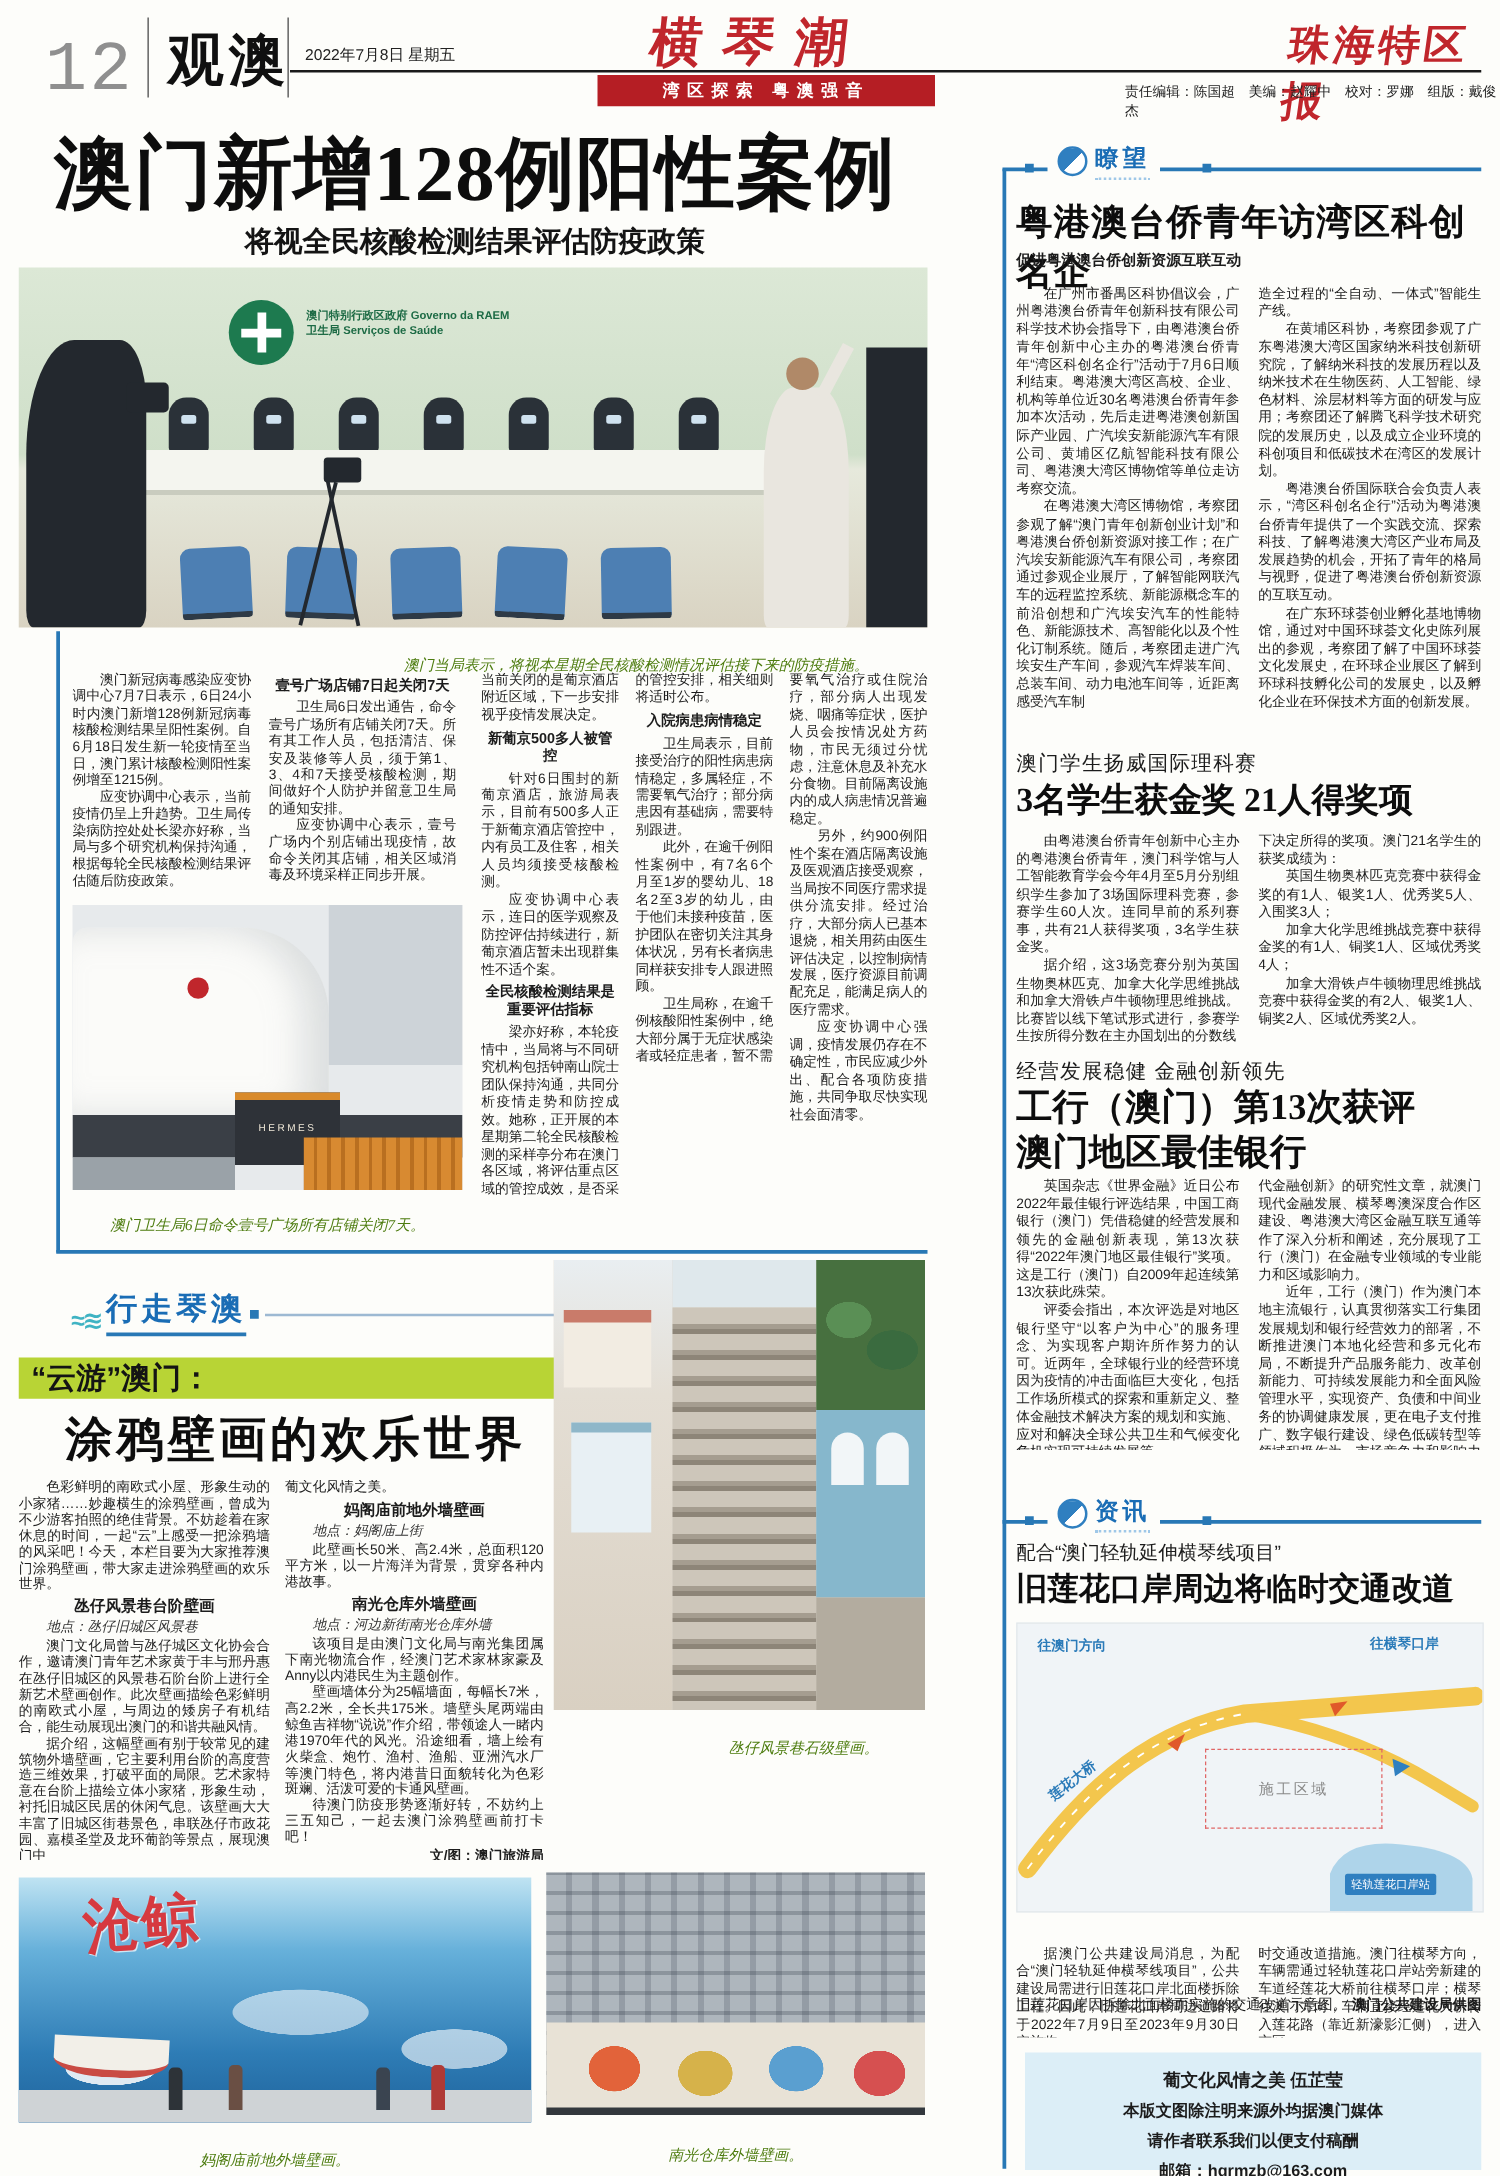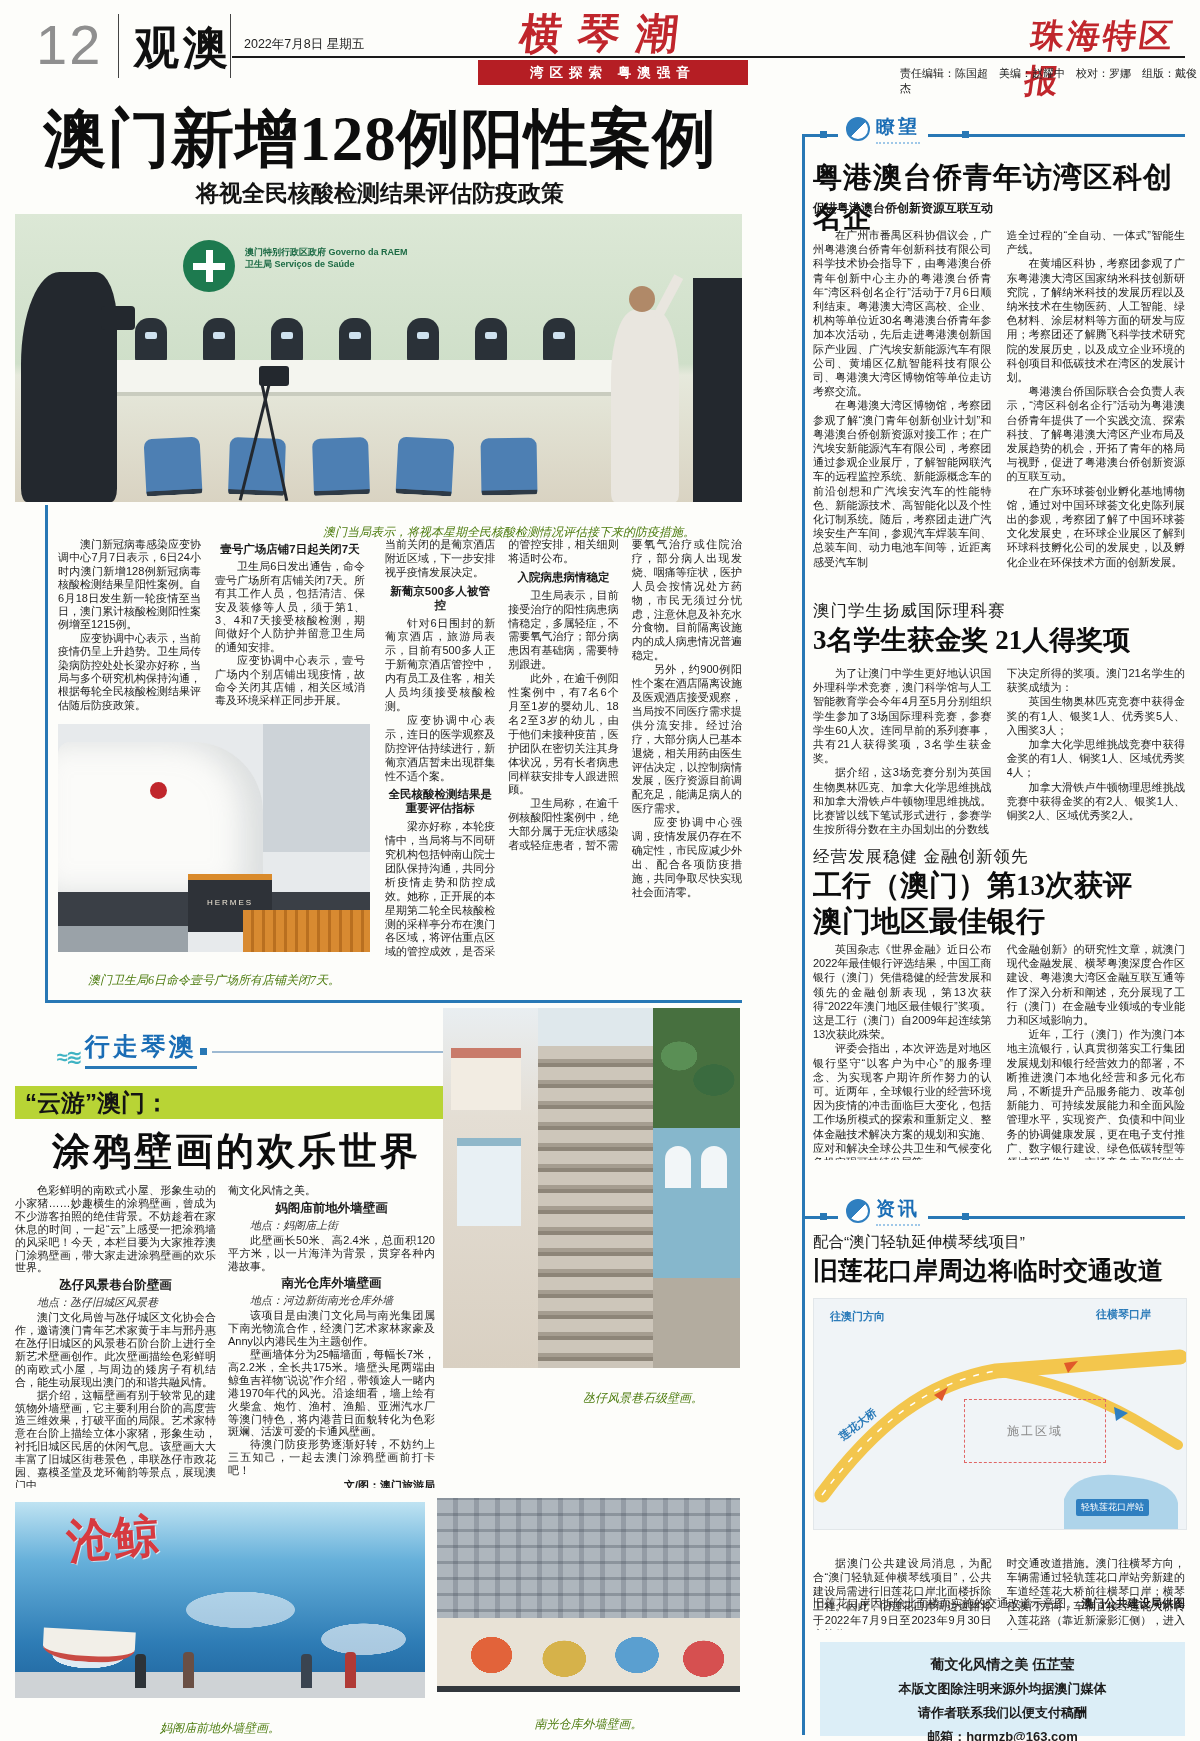--- a/index.html
+++ b/index.html
@@ -83,21 +83,21 @@
   
   .footerbox{background:#dceef7;text-align:center;padding-top:10px;}
   .footerbox .f1{font-size:14px;font-weight:800;margin:4px 0;}
   .footerbox .fl{font-size:13px;font-weight:600;margin:6px 0;}
 </style>
 </head>
 <body>
 
 <div id="page">
 
-  <div class="abs pageno" style="left:36px;top:12px;">12</div>
+  <div class="abs pageno" style="left:36px;top:24px;font-family:Liberation Mono, monospace;">12</div>
   <div class="abs vline" style="left:118px;top:14px;height:64px;"></div>
   <div class="abs secname" style="left:134px;top:18px;">观澳</div>
   <div class="abs vline" style="left:230px;top:14px;height:64px;"></div>
   <div class="abs dateline" style="left:244px;top:36px;">2022年7月8日  星期五</div>
   <div class="abs hdr-rule" style="left:232px;top:56px;width:953px;"></div>
   <div class="abs masthead serif" style="left:520px;top:6px;">横琴潮</div>
   <div class="abs banner" style="left:478px;top:60px;width:270px;">湾区探索  粤澳强音</div>
   <div class="abs papername serif" style="left:1028px;top:14px;">珠海特区报</div>
   <div class="abs credits" style="left:900px;top:66px;">责任编辑：陈国超　美编：赵耀中　校对：罗娜　组版：戴俊杰</div>
 
@@ -209,21 +209,21 @@
       <p class="p">在黄埔区科协，考察团参观了广东粤港澳大湾区国家纳米科技创新研究院，了解纳米科技的发展历程以及纳米技术在生物医药、人工智能、绿色材料、涂层材料等方面的研发与应用；考察团还了解腾飞科学技术研究院的发展历史，以及成立企业环境的科创项目和低碳技术在湾区的发展计划。</p>
       <p class="p">粤港澳台侨国际联合会负责人表示，“湾区科创名企行”活动为粤港澳台侨青年提供了一个实践交流、探索科技、了解粤港澳大湾区产业布局及发展趋势的机会，开拓了青年的格局与视野，促进了粤港澳台侨创新资源的互联互动。</p>
       <p class="p">在广东环球荟创业孵化基地博物馆，通过对中国环球荟文化史陈列展出的参观，考察团了解了中国环球荟文化发展史，在环球企业展区了解到环球科技孵化公司的发展史，以及孵化企业在环保技术方面的创新发展。</p>
     </div>
   </div>
 
   <div class="abs kicker" style="left:813px;top:600px;">澳门学生扬威国际理科赛</div>
   <div class="abs lw-h2 serif" style="left:813px;top:622px;">3名学生获金奖  21人得奖项</div>
   <div class="abs twocol" style="left:813px;top:666px;width:372px;height:174px;">
     <div class="sc">
-      <p class="p">为了让澳门中学生更好地认识国外理科学术竞赛，澳门科学馆与人工智能教育学会今年4月至5月分别组织学生参加了3场国际理科竞赛，参赛学生60人次。连同早前的系列赛事，共有21人获得奖项，3名学生获金奖。</p>
+      <p class="p">由粤港澳台侨青年创新中心主办的粤港澳台侨青年，澳门科学馆与人工智能教育学会今年4月至5月分别组织学生参加了3场国际理科竞赛，参赛学生60人次。连同早前的系列赛事，共有21人获得奖项，3名学生获金奖。</p>
       <p class="p">据介绍，这3场竞赛分别为英国生物奥林匹克、加拿大化学思维挑战和加拿大滑铁卢牛顿物理思维挑战。比赛皆以线下笔试形式进行，参赛学生按所得分数在主办国划出的分数线</p>
     </div>
     <div class="sc">
       <p class="p cont">下决定所得的奖项。澳门21名学生的获奖成绩为：</p>
       <p class="p">英国生物奥林匹克竞赛中获得金奖的有1人、银奖1人、优秀奖5人、入围奖3人；</p>
       <p class="p">加拿大化学思维挑战竞赛中获得金奖的有1人、铜奖1人、区域优秀奖4人；</p>
       <p class="p">加拿大滑铁卢牛顿物理思维挑战竞赛中获得金奖的有2人、银奖1人、铜奖2人、区域优秀奖2人。</p>
     </div>
   </div>
 

